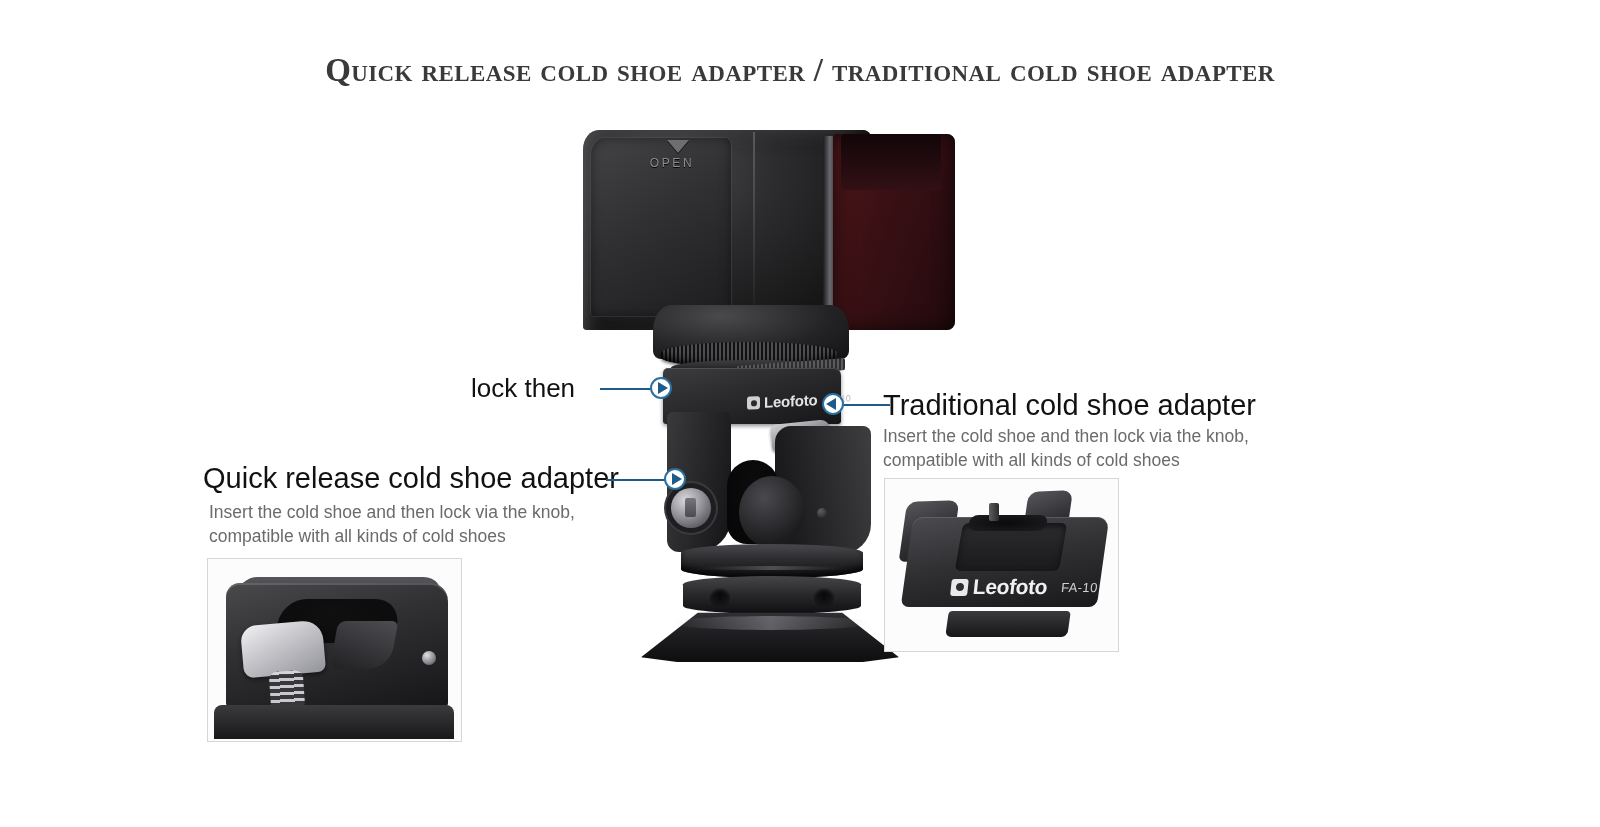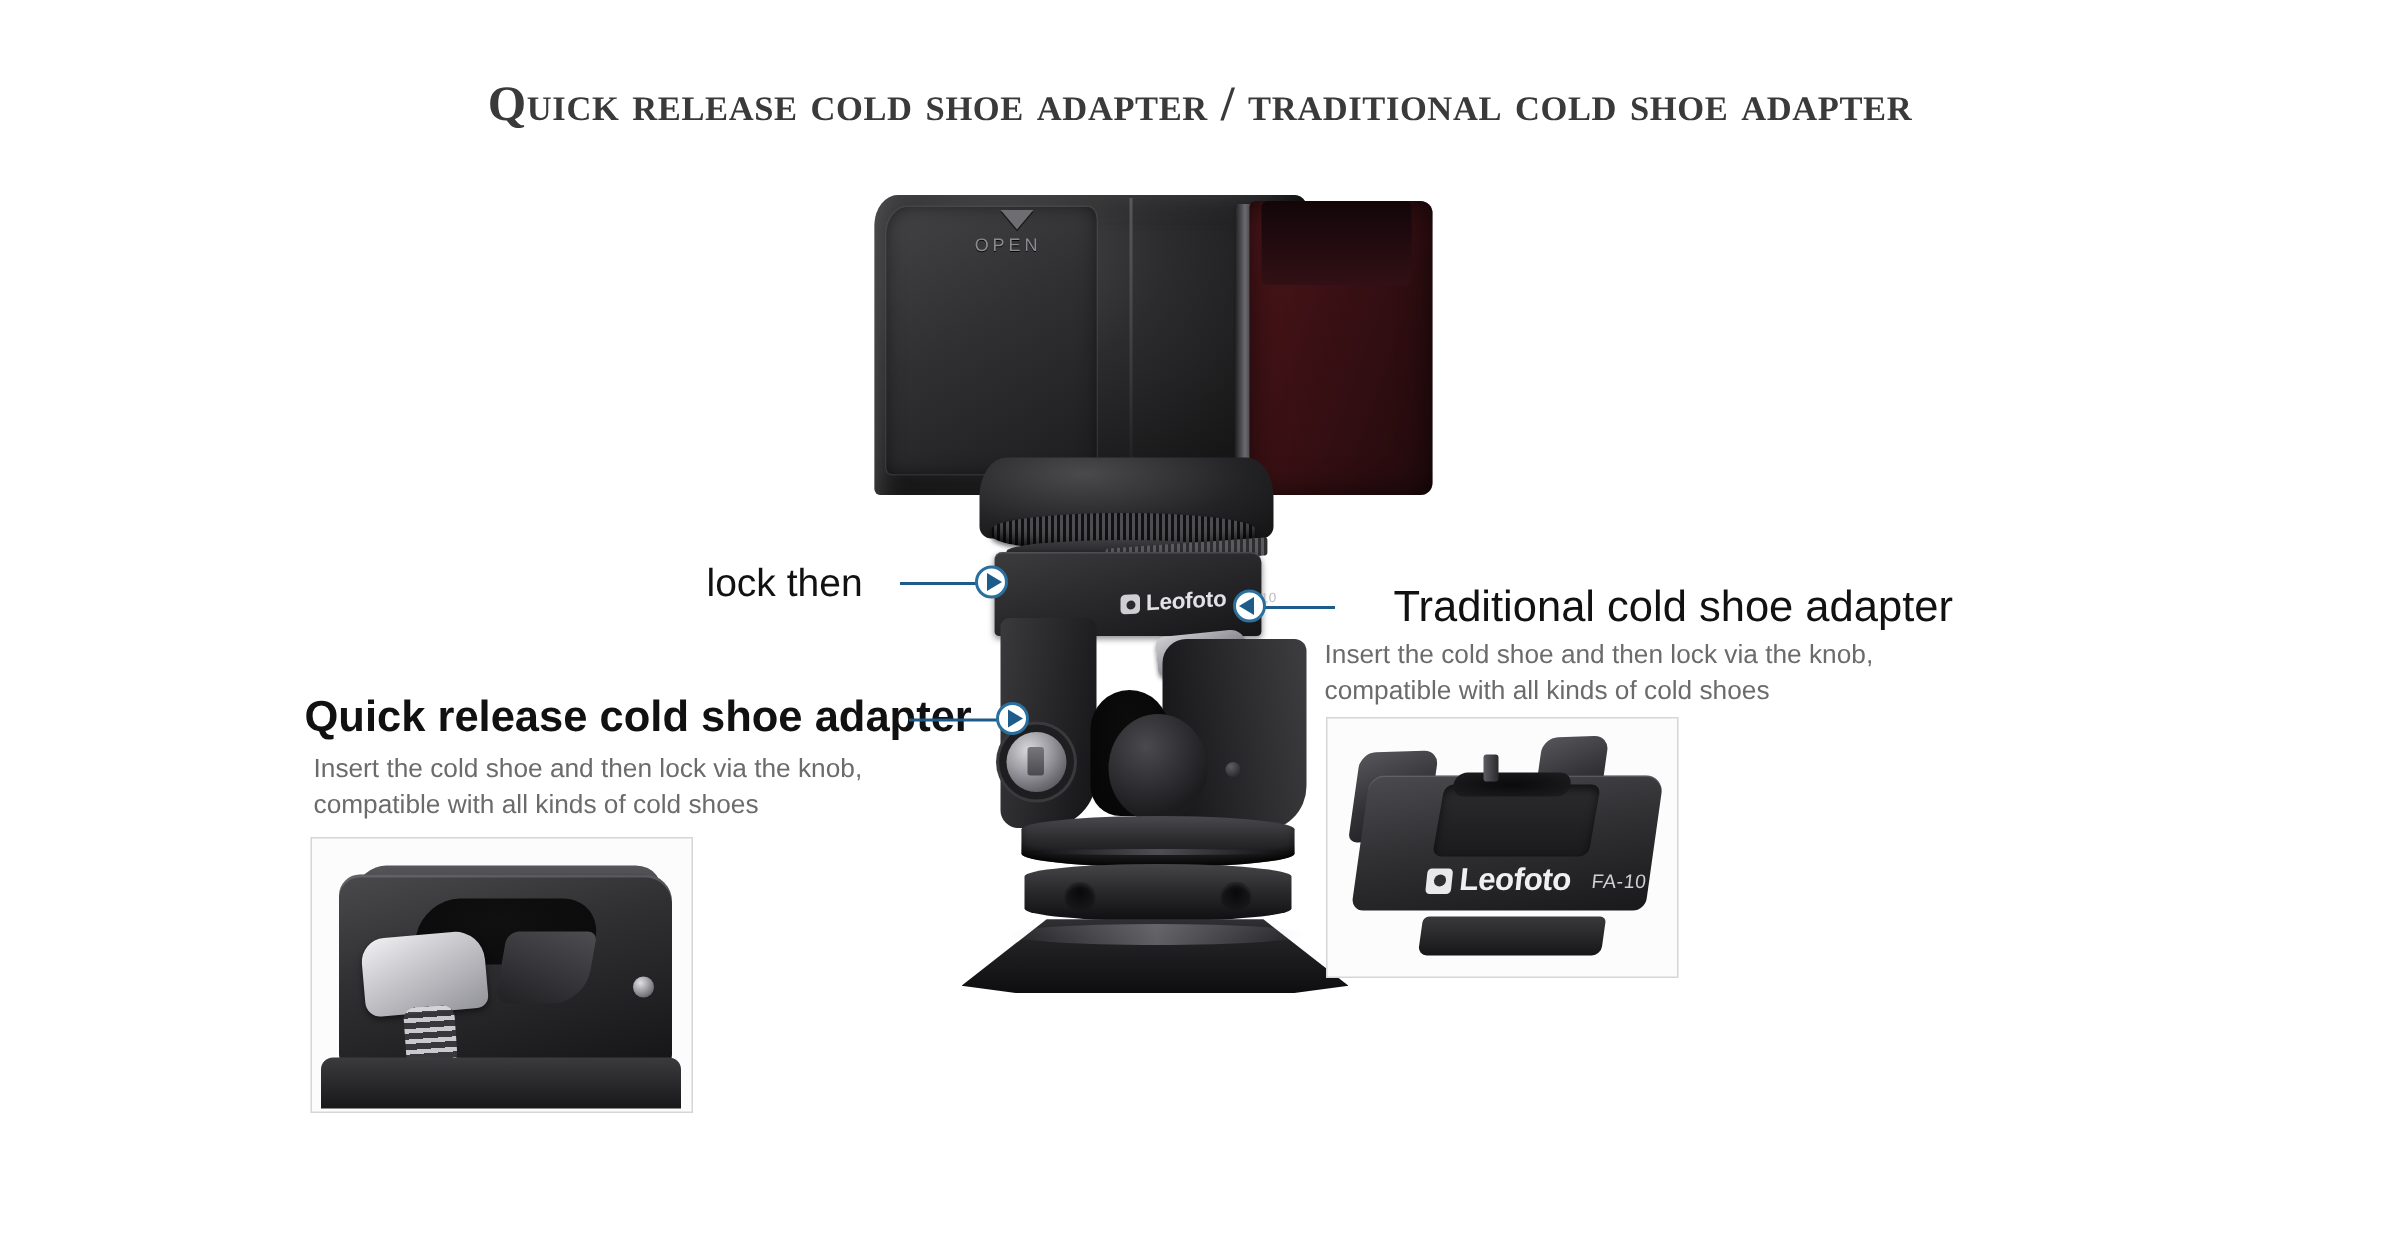--- a/index.html
+++ b/index.html
@@ -338,23 +338,23 @@
     line-height: 1.38;
   }
   .label-plain {
     position: absolute;
     color: #111111;
     font-size: 26px;
     white-space: nowrap;
   }
 
   #lockknob-label   { left: 471px; top: 373px; }
-  #qr-title         { left: 203px; top: 463px; font-weight: bold; }
+  #qr-title         { left: 203px; top: 463px; }
   #qr-sub           { left: 209px; top: 500px; width: 420px; }
-  #trad-title       { left: 883px; top: 390px; margin-left: 46px; }
+  #trad-title       { left: 883px; top: 390px; }
   #trad-sub         { left: 883px; top: 424px; width: 420px; }
 
   
   .leader {
     position: absolute;
     height: 2px;
     background: #1d5b8a;
   }
   #leader-lock { left: 600px; top: 388px; width: 54px; }
   #leader-qr   { left: 606px; top: 479px; width: 62px; }

